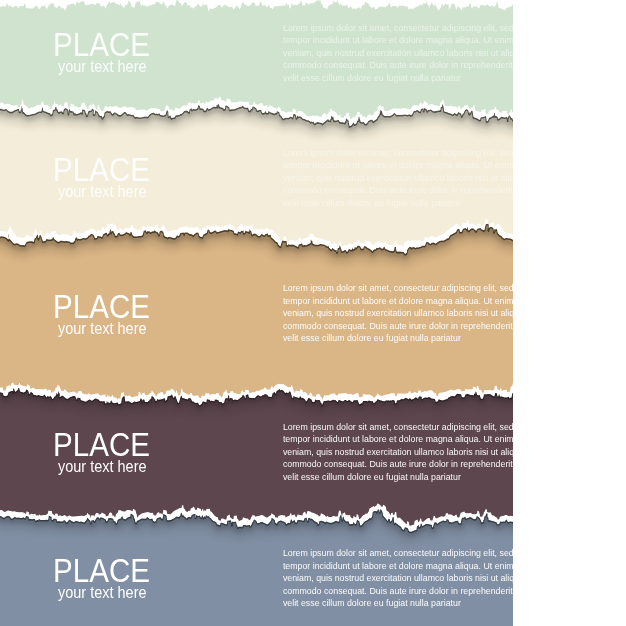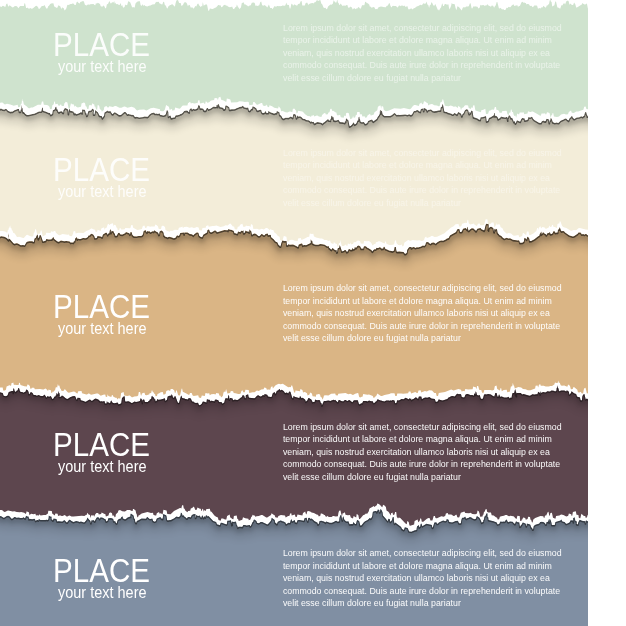--- a/index.html
+++ b/index.html
@@ -1,19 +1,19 @@
 <!DOCTYPE html>
 <html><head>
 <meta charset="utf-8">
 <title>Torn Paper Banner Set</title>
 <style>
   html,body{margin:0;padding:0;background:#ffffff;}
   body{width:626px;height:626px;overflow:hidden;
        font-family:"Liberation Sans",sans-serif;}
-  #stage{position:relative;width:588px;height:626px;overflow:hidden;background:#ffffff;}
+  #stage{position:relative;width:513px;height:626px;overflow:hidden;background:#ffffff;}
   #art{position:absolute;left:0;top:0;width:626px;height:626px;}
   #labels{position:absolute;left:0;top:0;width:626px;height:626px;}
   .txt{position:absolute;color:#ffffff;pointer-events:none;
        transform-origin:0 0;}
   .place{font-size:33.5px;line-height:33.5px;white-space:pre;
          transform:scaleX(0.883);}
   .sub{font-size:16.3px;line-height:16.3px;white-space:pre;
        transform:scaleX(0.889);}
   .bodytext{font-size:8.8px;line-height:12.5px;width:284px;text-align:left;}
 </style>

